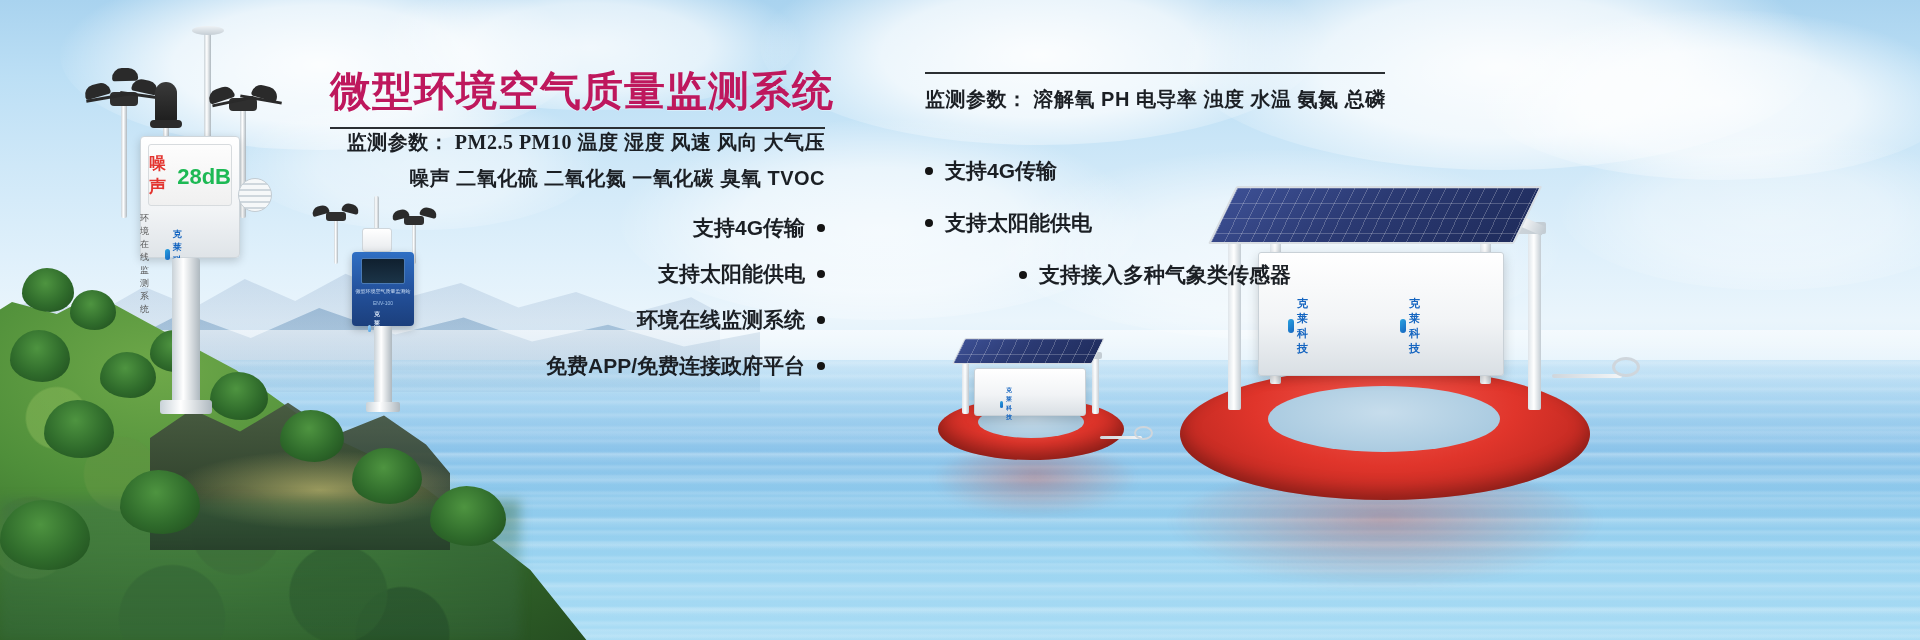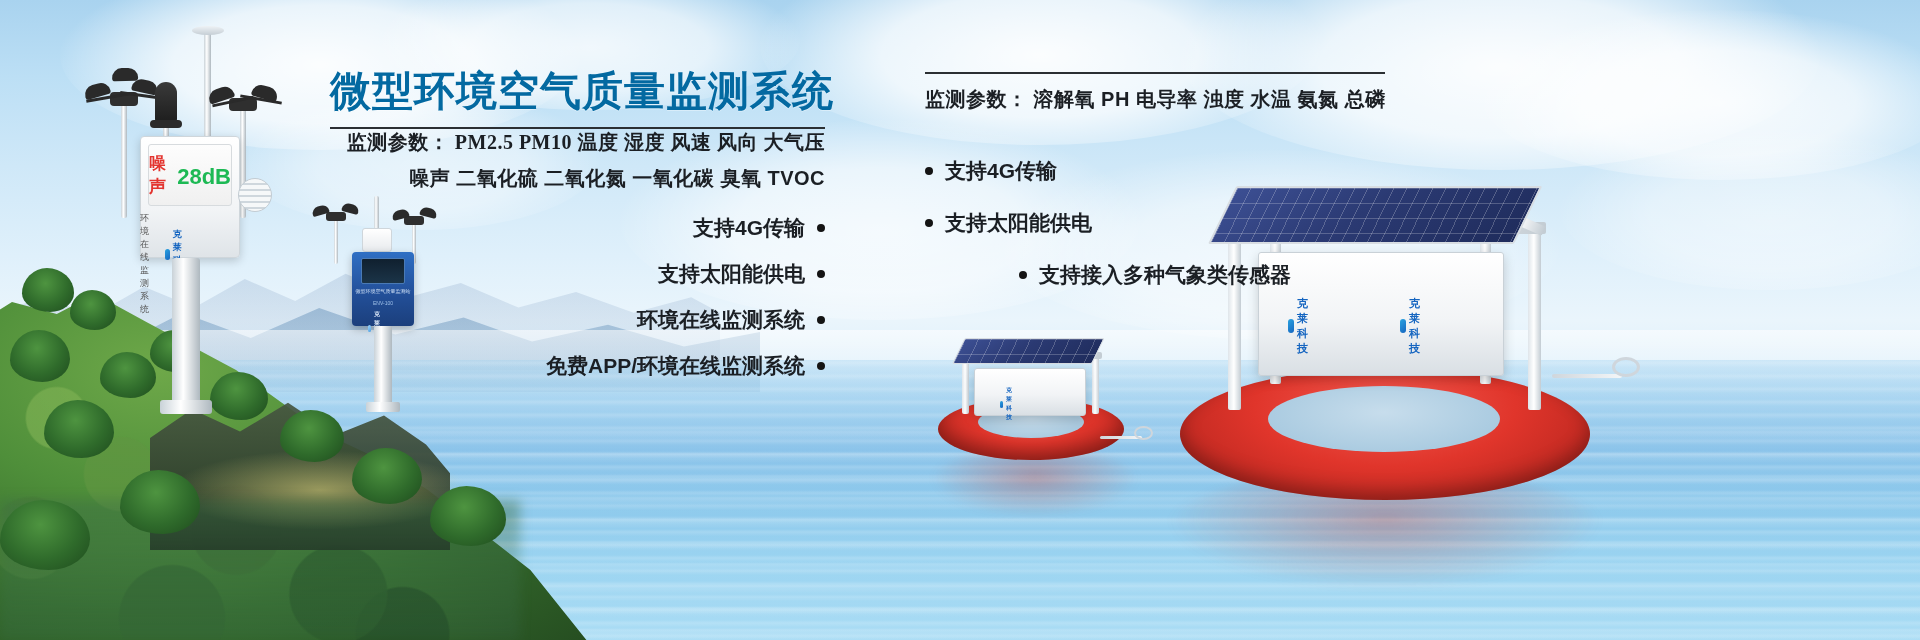--- a/index.html
+++ b/index.html
@@ -239,21 +239,21 @@
     border:3px solid #cfd6dc; background: transparent;
   }
 
   
   .panel-text { position:absolute; }
   .title {
     font-family: "Liberation Sans", "DejaVu Sans", sans-serif;
     font-weight: 800;
     font-size: 41px;
     letter-spacing: 1px;
-    color: #0369a1;
+    color: #be185d;
     white-space: nowrap;
     text-shadow: 0 1px 0 rgba(255,255,255,0.35);
   }
   .rule { height: 2px; background: #2b2f33; margin-top: 8px; }
   .params {
     font-size: 20px;
     color: #1b1f24;
     font-weight: 700;
     white-space: nowrap;
     letter-spacing: .5px;
@@ -457,21 +457,21 @@
       </div>
       <div class="bullet">
         <span>支持太阳能供电</span>
         <span class="dot"></span>
       </div>
       <div class="bullet">
         <span>环境在线监测系统</span>
         <span class="dot"></span>
       </div>
       <div class="bullet">
-        <span>免费APP/环境在线监测系统</span>
+        <span>免费APP/免费连接政府平台</span>
         <span class="dot"></span>
       </div>
     </div>
   </div>
 
   <div class="panel-text right-block" style="left:925px; top:64px; width:460px;">
     <div class="rule" style="width:460px;"></div>
     <div class="params" style="margin-top:12px;">监测参数： 溶解氧   PH   电导率   浊度   水温   氨氮  总磷</div>
 
     <div class="bullets" style="margin-top:44px;">

